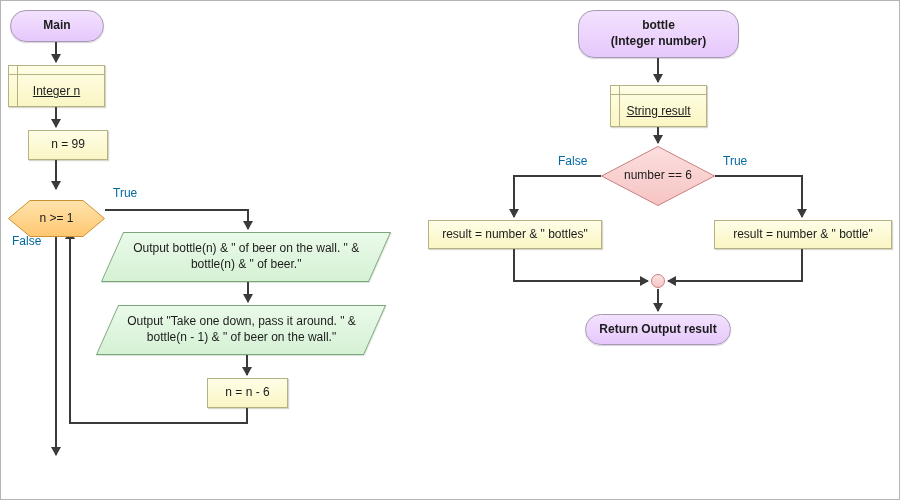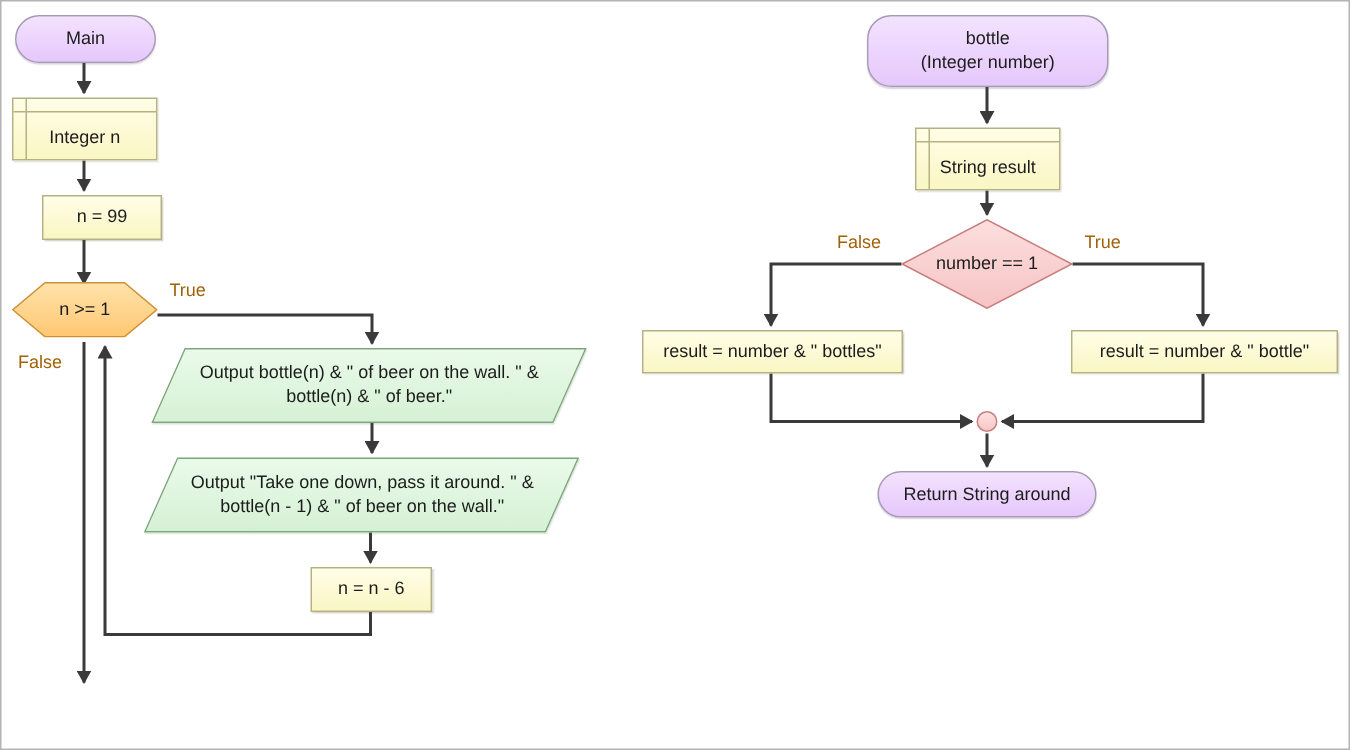--- a/index.html
+++ b/index.html
@@ -13,50 +13,51 @@
   .node{
     position:absolute;display:flex;align-items:center;justify-content:center;
     box-sizing:border-box;text-align:center;font-size:12px;line-height:1.3;
     white-space:pre-line;color:#1c1c1c;
   }
   .node .txt{position:relative;z-index:2;white-space:pre-line;}
   .stadium{
     background:linear-gradient(#f3e2fe,#e6c8fc);
     border:1px solid #a79ab3;border-radius:16px;
     box-shadow:0 1px 1px rgba(100,70,130,.25);
+    font-weight:bold;
   }
   .ybox{
     background:linear-gradient(#fffee7,#faf6c4);
     border:1px solid #b5b183;
     box-shadow:1px 1px 1px rgba(90,90,50,.25);
   }
   .declare::before{
     content:"";position:absolute;left:0;right:0;top:8px;
     border-top:1px solid #b5b183;z-index:1;
   }
   .declare::after{
     content:"";position:absolute;top:0;bottom:0;left:8px;
     border-left:1px solid #b5b183;z-index:1;
   }
-  .declare{padding-top:12px;}
+  .declare{padding-top:12px;text-decoration:underline;}
   .para{
     background:linear-gradient(#eafaea,#d5f1d4);
     border:1px solid #7ba67b;
     transform:skewX(-24deg);
     box-shadow:1px 1px 1px rgba(60,110,60,.2);
   }
   .para .txt{transform:skewX(24deg);}
   .shape-node{background:transparent;border:none;}
   .shape-node svg{position:absolute;left:0;top:0;z-index:1;}
   .merge-dot{
     background:linear-gradient(#fde2e2,#f6c6c6);
     border:1px solid #c97f7f;border-radius:50%;
   }
   .edge-label{
-    position:absolute;font-size:12px;color:#a16207;z-index:3;
+    position:absolute;font-size:12px;color:#0369a1;z-index:3;
   }
 </style>
 </head>
 <body>
 
 <div class="canvas">
 
   <svg class="edges" xmlns="http://www.w3.org/2000/svg">
     <defs>
       <marker id="arw" viewBox="0 0 10 10" refX="8" refY="5" markerWidth="10" markerHeight="10" markerUnits="userSpaceOnUse" orient="auto">
@@ -87,21 +88,21 @@
   </div>
 
   <div class="node ybox declare" style="left:8px;top:65px;width:97px;height:42px">
     <span class="txt">Integer n</span>
   </div>
 
   <div class="node ybox" style="left:28px;top:130px;width:80px;height:30px">
     <span class="txt">n = 99</span>
   </div>
 
-  <div class="node shape-node" style="left:8px;top:188px;width:97px;height:37px">
+  <div class="node shape-node" style="left:8px;top:200px;width:97px;height:37px">
     <svg width="97" height="37" viewBox="0 0 97 37">
       <defs>
         <linearGradient id="hexg" x1="0" y1="0" x2="0" y2="1">
           <stop offset="0" stop-color="#ffe3ab"></stop>
             <stop offset="1" stop-color="#ffc772"></stop>
         </linearGradient>
       </defs>
       <polygon points="0.5,18.5 22,0.5 75,0.5 96.5,18.5 75,36.5 22,36.5" fill="url(#hexg)" stroke="#cf9033" stroke-width="1"></polygon>
     </svg>
     <span class="txt">n &gt;= 1</span>
@@ -137,33 +138,33 @@
   <div class="node shape-node" style="left:601px;top:146px;width:114px;height:60px">
     <svg width="114" height="60" viewBox="0 0 114 60">
       <defs>
         <linearGradient id="diag" x1="0" y1="0" x2="0" y2="1">
           <stop offset="0" stop-color="#fcdede"></stop>
             <stop offset="1" stop-color="#f6c4c4"></stop>
         </linearGradient>
       </defs>
       <polygon points="0.5,30 57,0.5 113.5,30 57,59.5" fill="url(#diag)" stroke="#c97f7f" stroke-width="1"></polygon>
     </svg>
-    <span class="txt">number == 1</span>
+    <span class="txt">number == 6</span>
   </div>
 
   <span class="edge-label" style="left:558px;top:154px">False</span>
   <span class="edge-label" style="left:723px;top:154px">True</span>
 
   <div class="node ybox" style="left:428px;top:220px;width:174px;height:29px">
     <span class="txt">result = number &amp; " bottles"</span>
   </div>
 
   <div class="node ybox" style="left:714px;top:220px;width:178px;height:29px">
     <span class="txt">result = number &amp; " bottle"</span>
   </div>
 
   <div class="node merge-dot" style="left:651px;top:274px;width:14px;height:14px"></div>
 
   <div class="node stadium" style="left:585px;top:314px;width:146px;height:31px">
-    <span class="txt">Return String around</span>
+    <span class="txt">Return Output result</span>
   </div>
 
 </div>
 
 </body></html>

